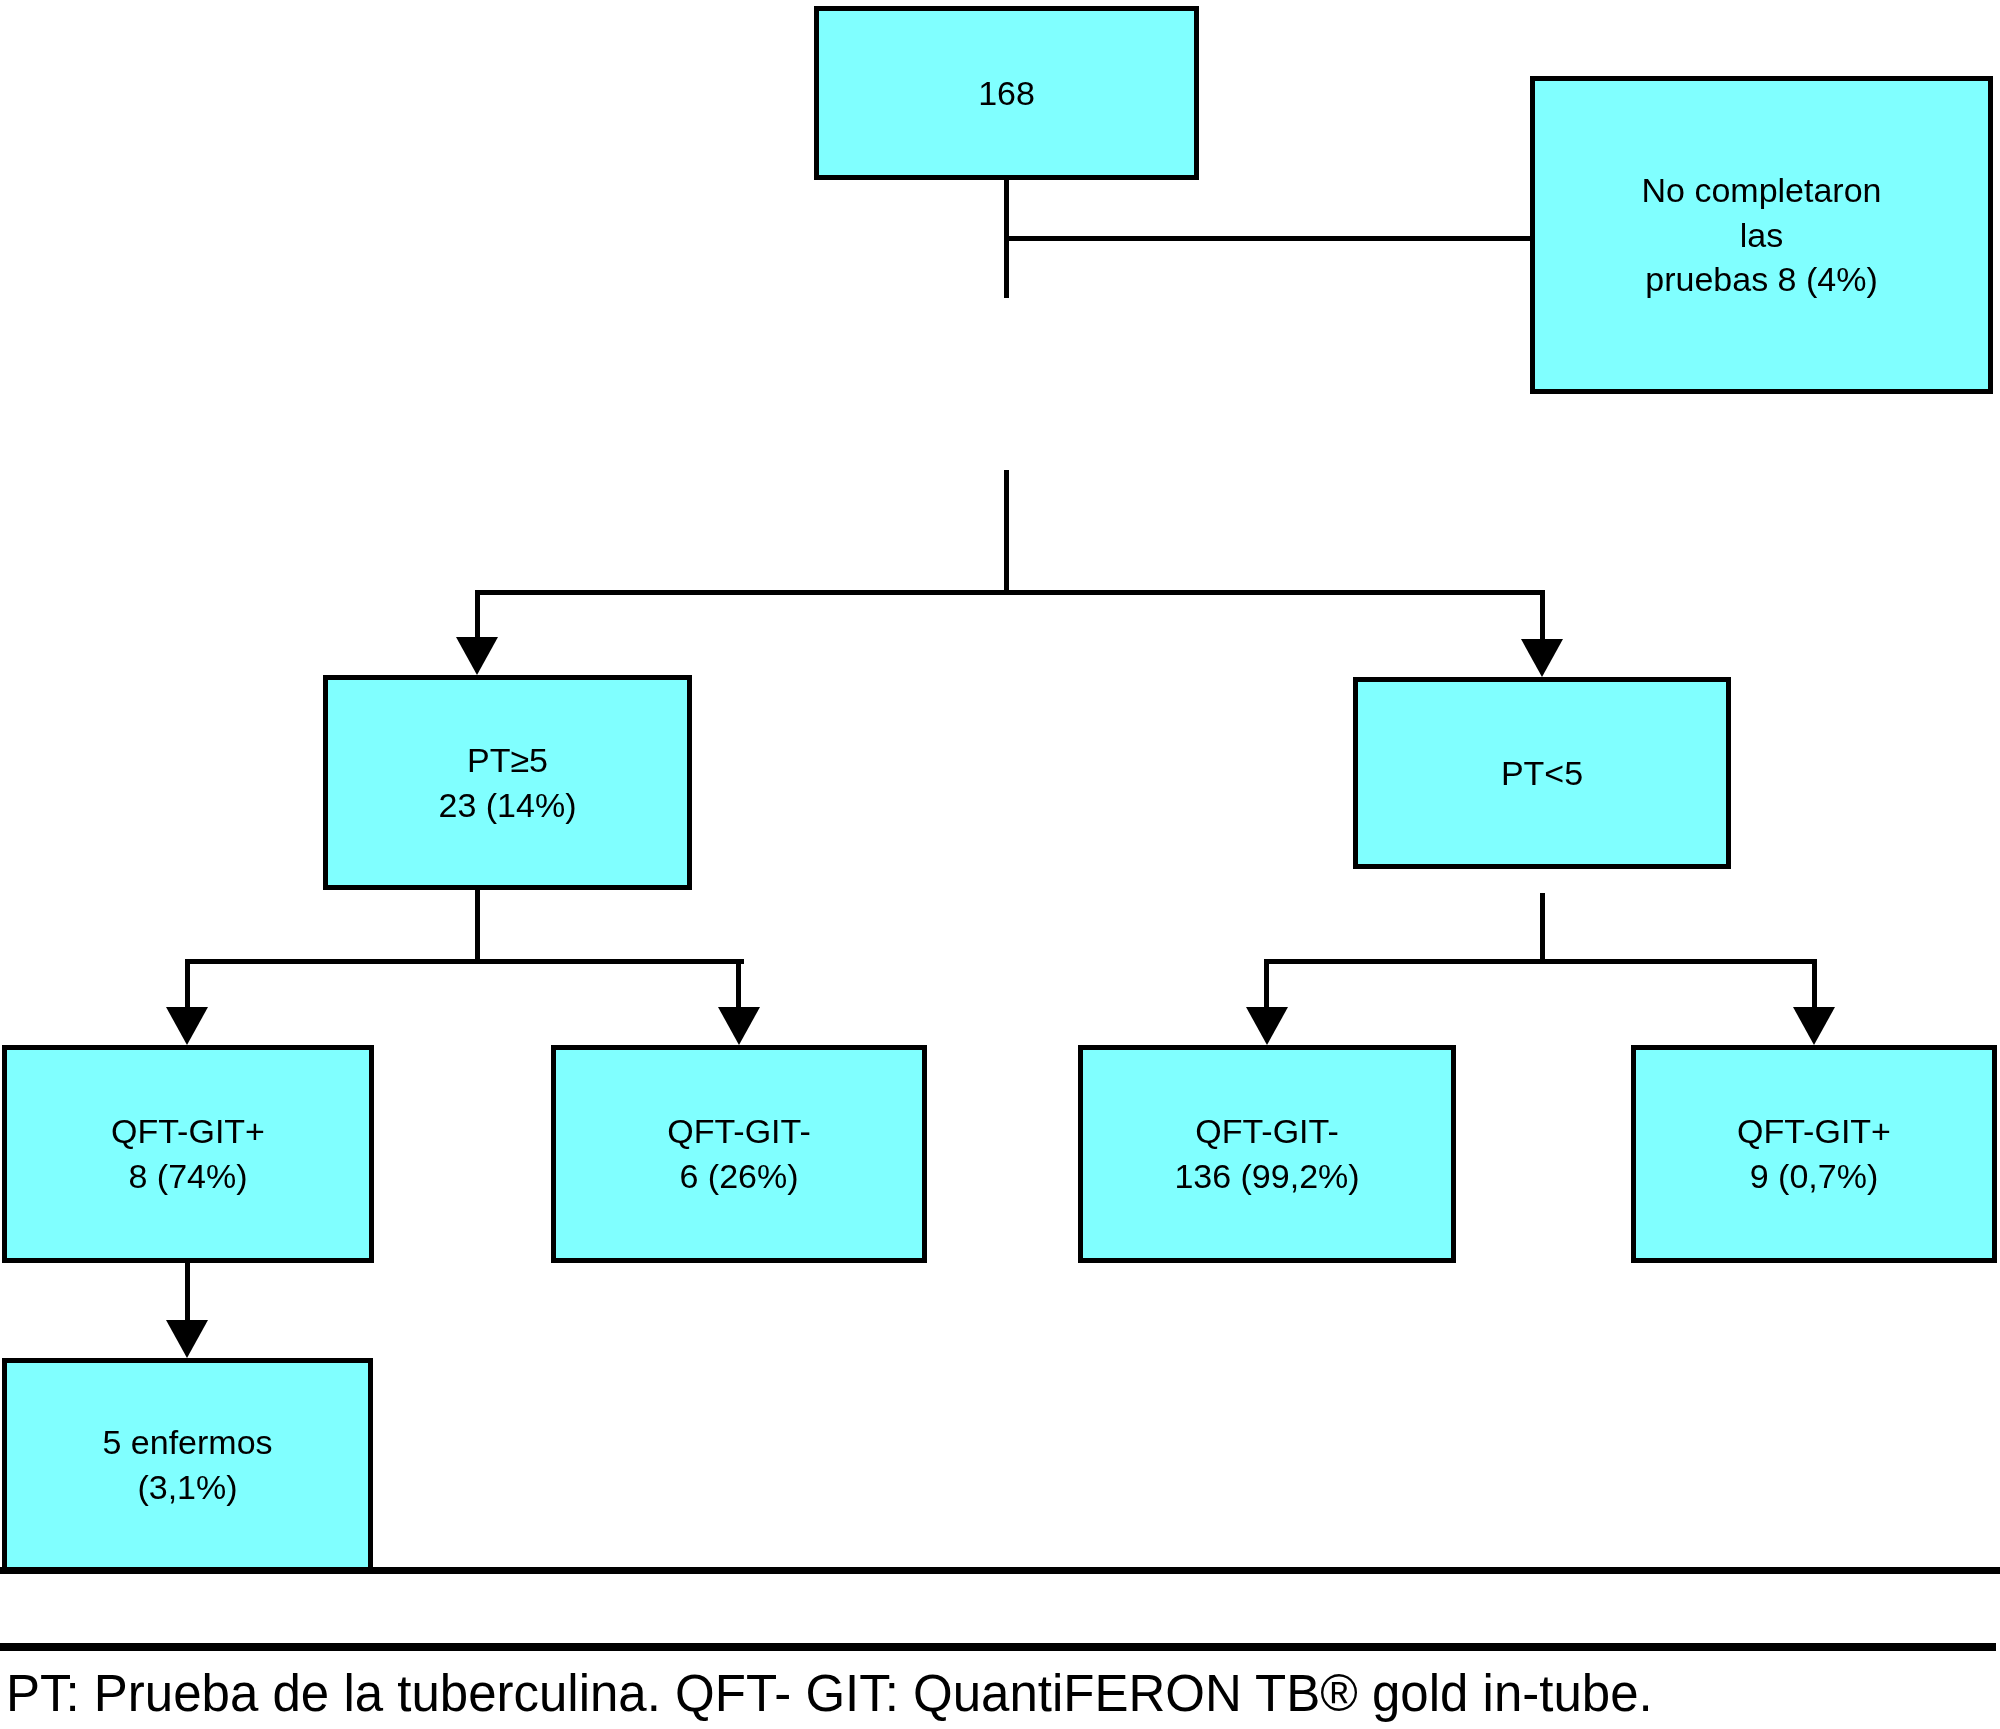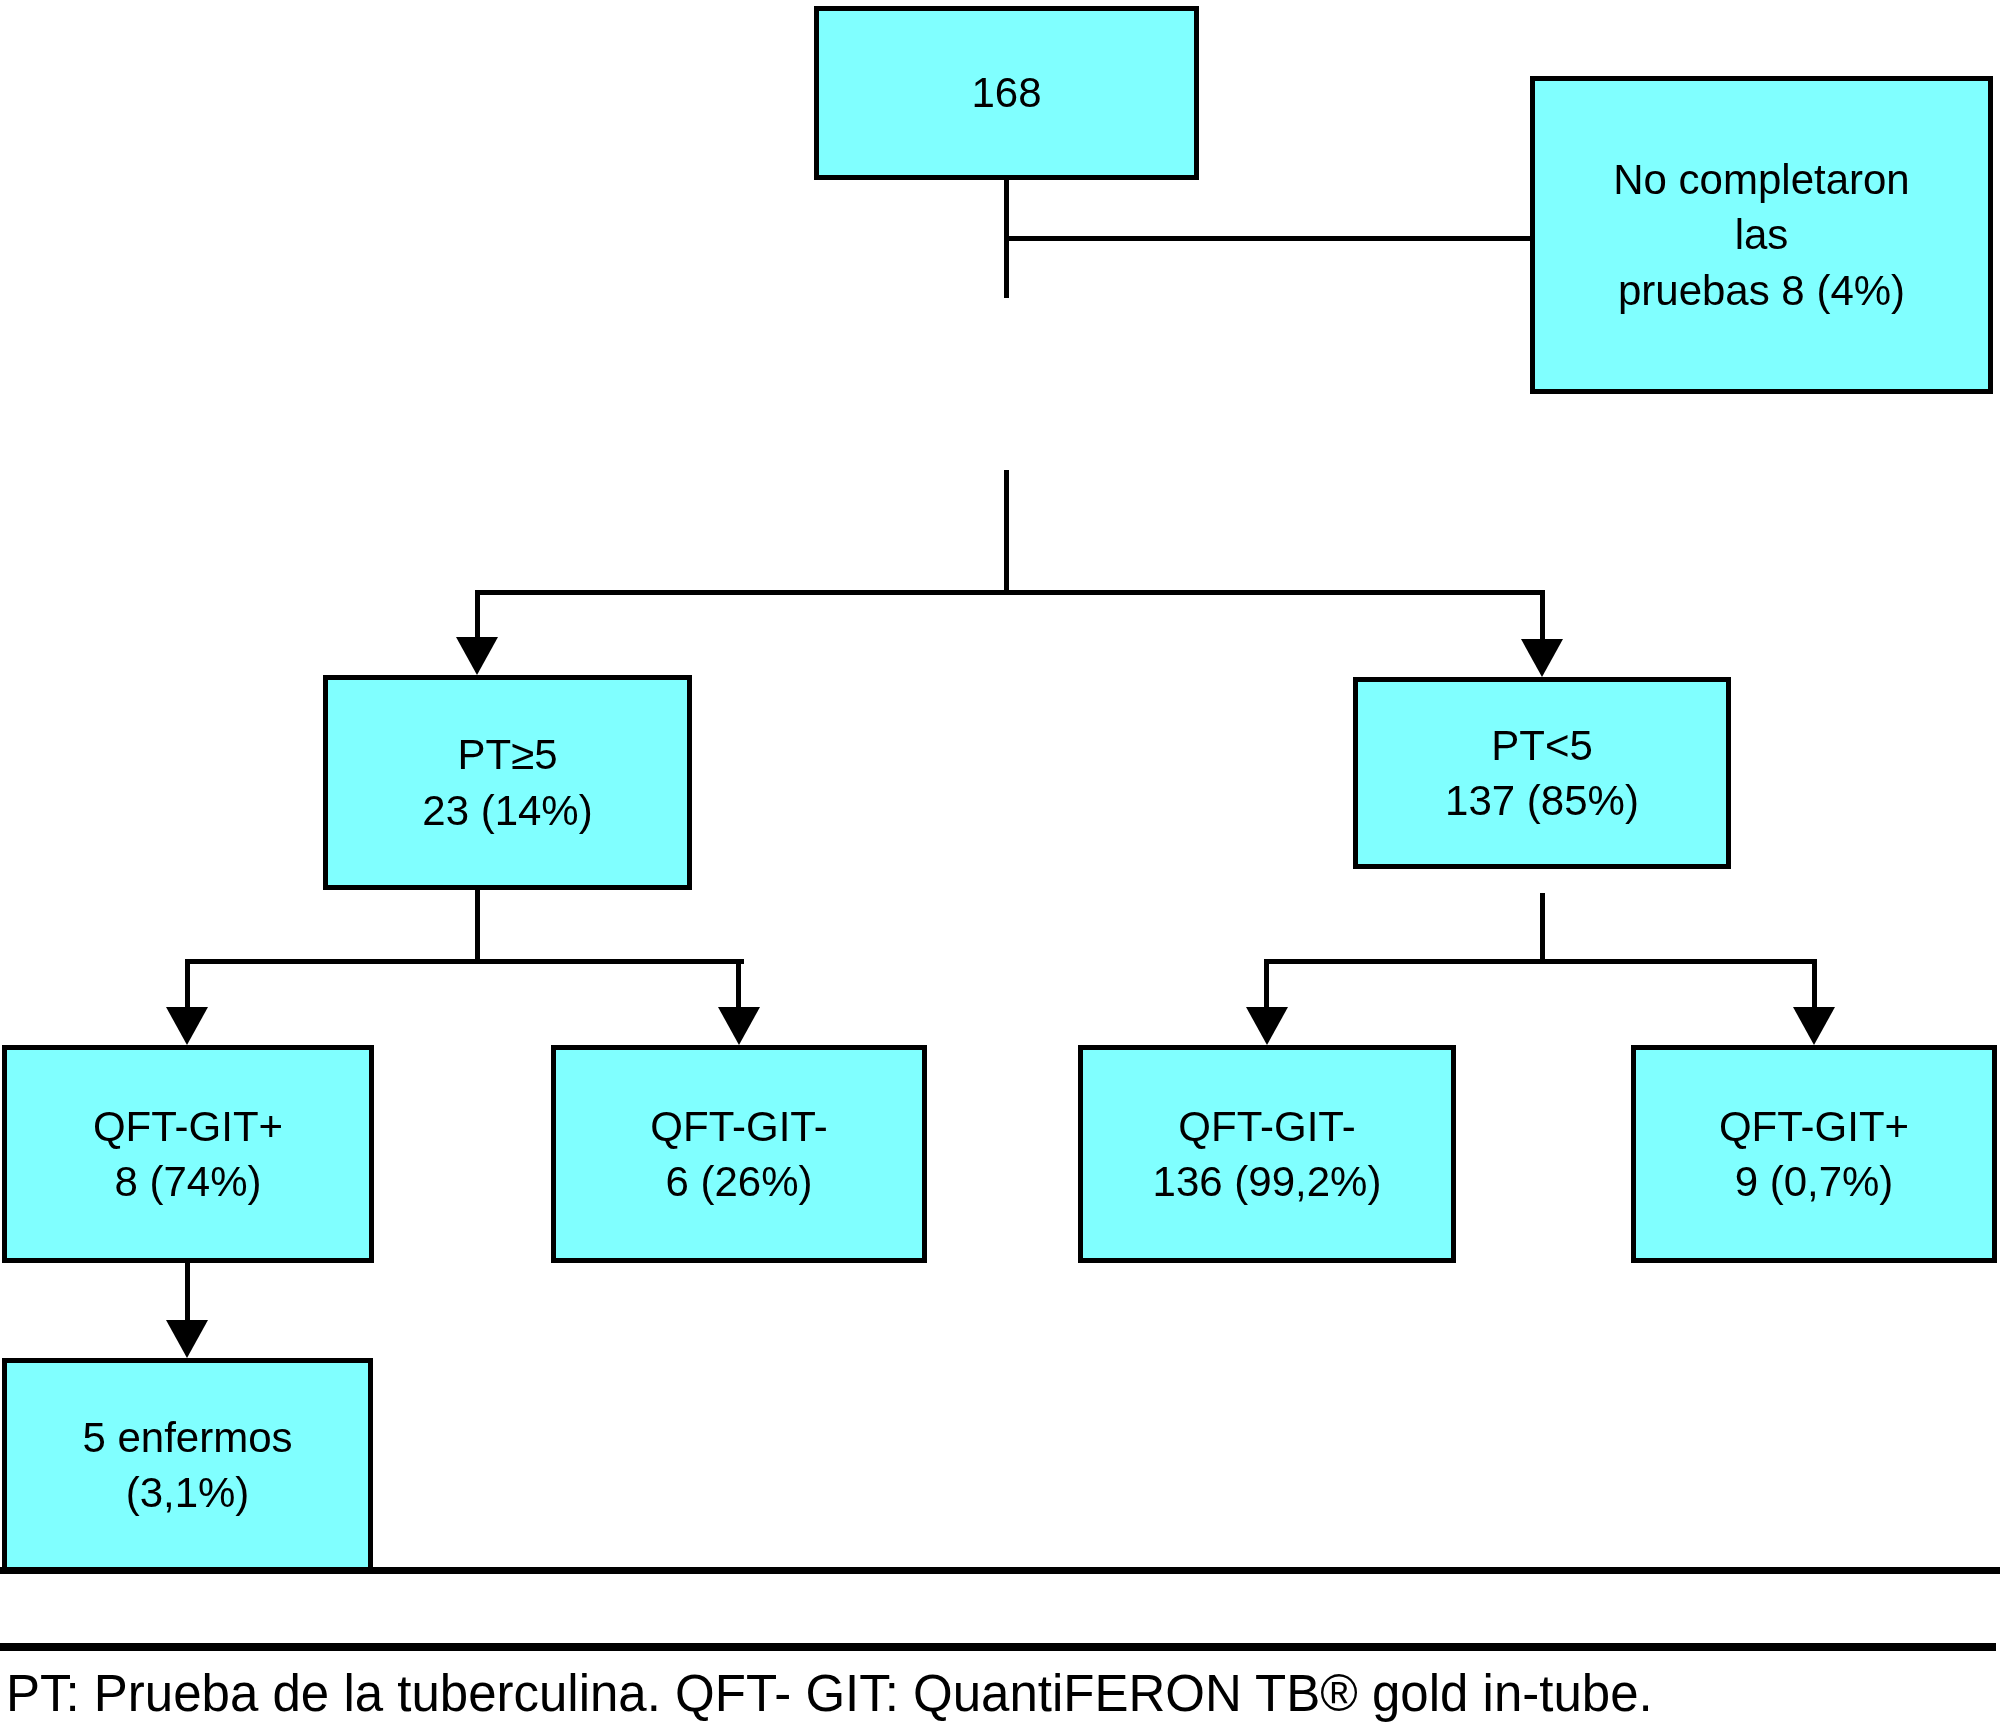--- a/index.html
+++ b/index.html
@@ -15,21 +15,21 @@
   .node {
     position: absolute;
     background: #80FFFF;
     border: 5px solid #000000;
     box-sizing: border-box;
     display: flex;
     flex-direction: column;
     align-items: center;
     justify-content: center;
     text-align: left;
-    font-size: 42px;
+    font-size: 34px;
     line-height: 1.32;
     color: #000000;
   }
   .conn { position: absolute; background: #000000; }
   .arrowhead {
     position: absolute;
     width: 0; height: 0;
     border-left: 21px solid transparent;
     border-right: 21px solid transparent;
     border-top: 38px solid #000000;
@@ -70,21 +70,20 @@
   <div class="arrowhead" style="left:456px; top:637px;"></div>
   <div class="conn" style="left:1540px; top:590px; width:5px; height:52px;"></div>
   <div class="arrowhead" style="left:1521px; top:639px;"></div>
 
   <div class="node" style="left:293px; top:675px; width:369px; height:215px;margin-left:30px;">
     <div>PT≥5</div>
     <div>23 (14%)</div>
   </div>
   <div class="node" style="left:1353px; top:677px; width:378px; height:192px;">
     <div>PT&lt;5</div>
-    <div>137 (85%)</div>
   </div>
 
   <div class="conn" style="left:475px; top:890px; width:5px; height:74px;"></div>
   <div class="conn" style="left:185px; top:959px; width:559px; height:5px;"></div>
   <div class="conn" style="left:185px; top:959px; width:5px; height:52px;"></div>
   <div class="arrowhead" style="left:166px; top:1007px;"></div>
   <div class="conn" style="left:736px; top:959px; width:5px; height:52px;"></div>
   <div class="arrowhead" style="left:718px; top:1007px;"></div>
 
   <div class="conn" style="left:1540px; top:893px; width:5px; height:71px;"></div>

